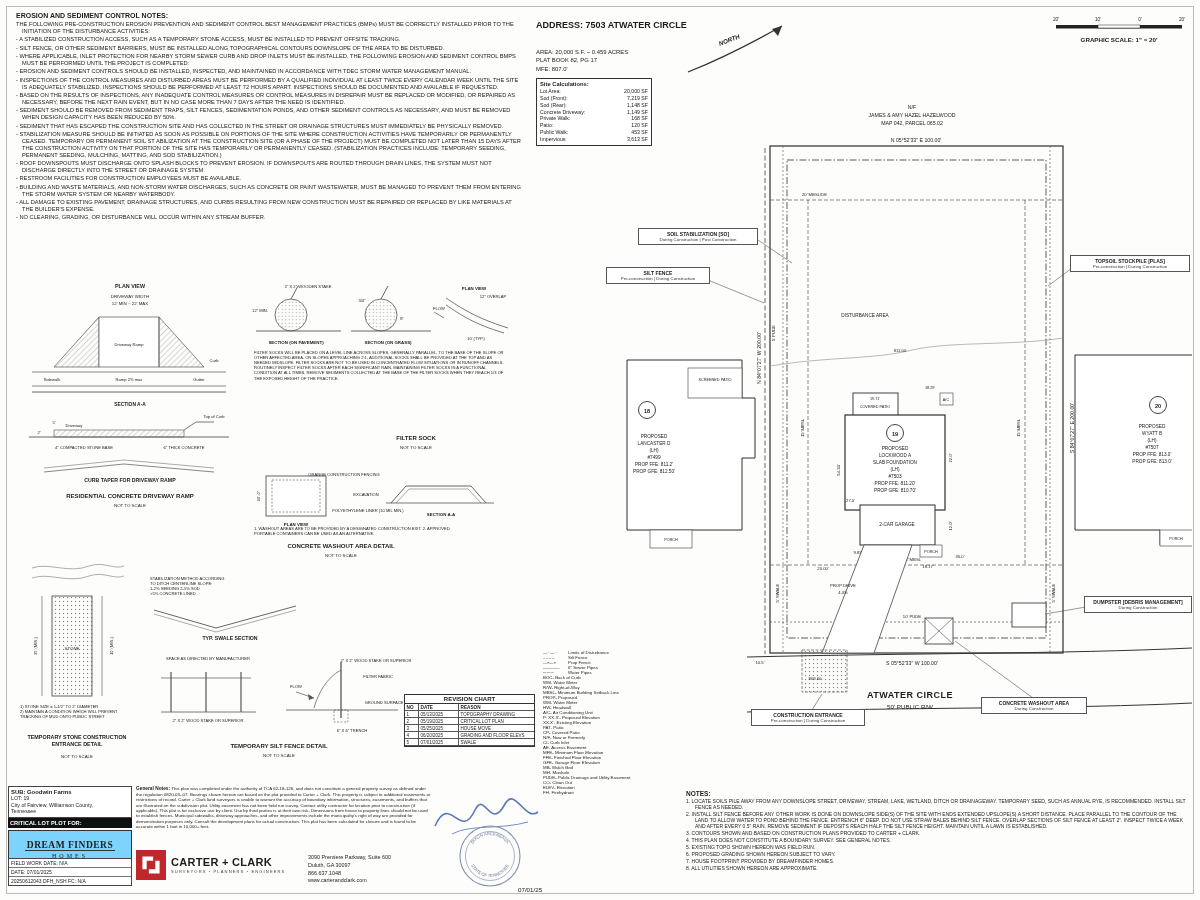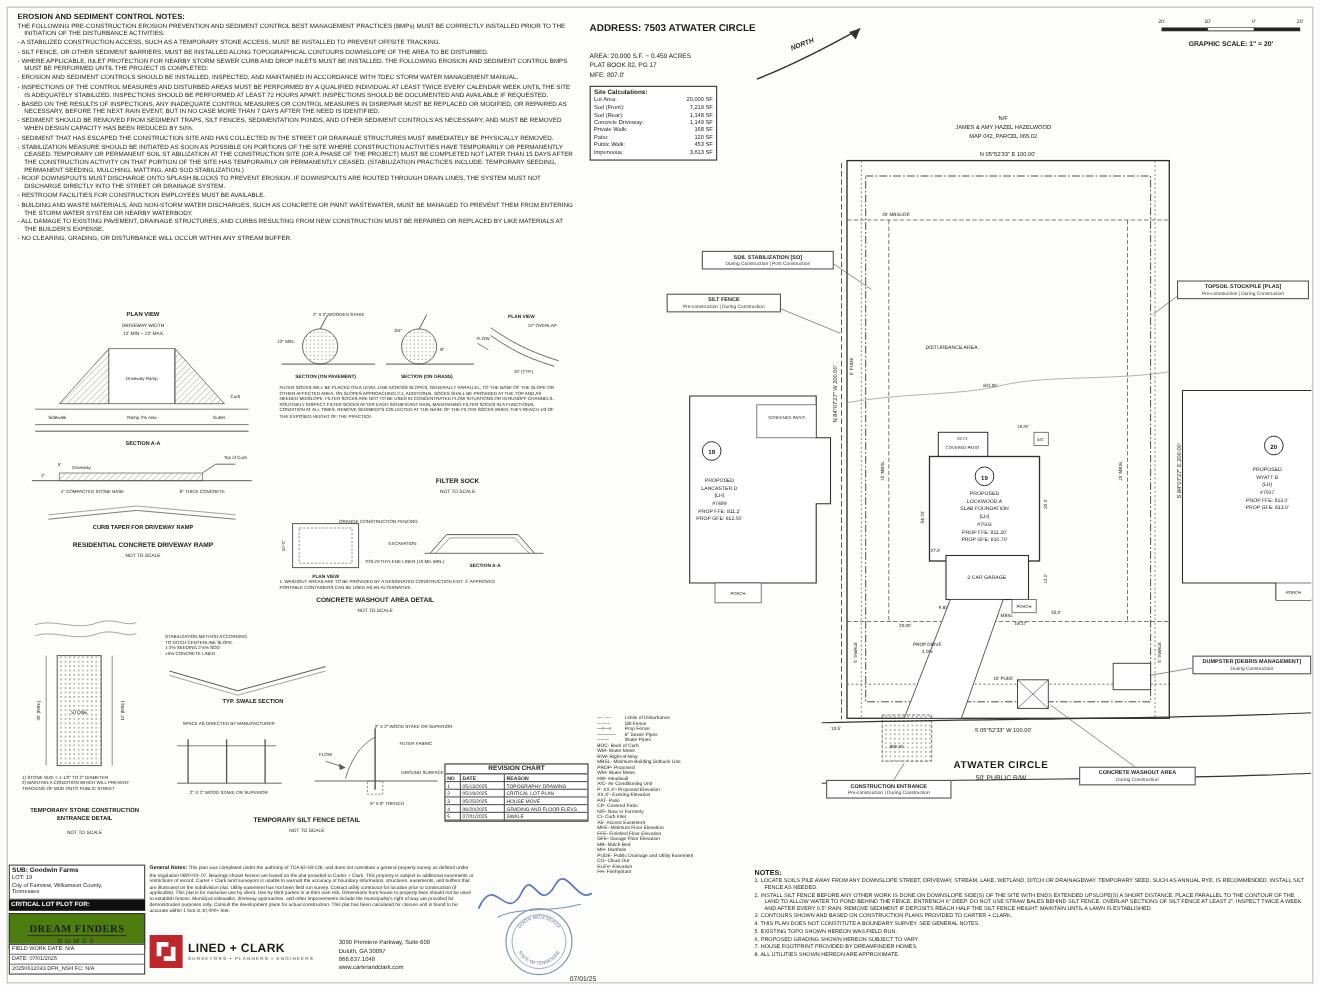--- a/index.html
+++ b/index.html
@@ -50,21 +50,21 @@
   .lg-ab{font-size:4.4px;line-height:1.14;white-space:nowrap;}
   
   .sitenotes{left:686px;top:790px;width:502px;}
   .sn-title{font-size:6.5px;font-weight:bold;margin-bottom:2px;}
   .sn-item{font-size:5px;line-height:1.18;padding-left:9px;text-indent:-9px;margin-bottom:1.1px;}
   
   .subbox{left:8px;top:786px;width:124px;border:1px solid #444;background:#fff;padding:2px 2px;}
   .sub-l1{font-size:5.9px;font-weight:bold;}
   .sub-l2{font-size:5.2px;line-height:1.25;}
   .critbar{left:8px;top:818px;width:124px;background:#101010;color:#fff;font-size:5.7px;font-weight:bold;padding:2px 2px;}
-  .builder{left:8px;top:830px;width:124px;border:1px solid #333;background:#4d7c0f;text-align:center;padding:3px 1px;}
+  .builder{left:8px;top:830px;width:124px;border:1px solid #333;background:#7dd3fc;text-align:center;padding:3px 1px;}
   .bl1{font-family:"Liberation Serif",serif;font-size:9.5px;font-weight:bold;letter-spacing:0.5px;border-bottom:0.5px solid #333;display:inline-block;padding:0 2px;}
   .bl2{font-family:"Liberation Serif",serif;font-size:6px;letter-spacing:3px;margin-top:1px;}
   .meta{left:8px;top:858px;width:124px;border:1px solid #444;background:#fff;}
   .meta div{font-size:5px;padding:1px 2px;border-bottom:0.5px solid #777;white-space:nowrap;overflow:hidden;}
   .meta div:last-child{border-bottom:none;}
   
   .gnotes{left:136px;top:786px;width:296px;font-size:4.4px;line-height:1.22;color:#222;}
   .gnotes .gt{font-weight:bold;font-size:4.8px;}
   .carter{left:136px;top:850px;width:170px;display:flex;align-items:center;gap:5px;}
   .clogo{width:30px;height:30px;background:#c0272d;flex:none;position:relative;}
@@ -616,21 +616,21 @@
   </div>
 
   <div class="abs carter">
     <div class="clogo">
       <svg width="30" height="30" viewBox="0 0 28 28">
         <path d="M6 6 h10 v4 h-6 v8 h-4 z" fill="#fff"></path>
         <path d="M22 22 h-10 v-4 h6 v-8 h4 z" fill="#fff"></path>
       </svg>
     </div>
     <div>
-      <div class="cname">LINED + CLARK</div>
+      <div class="cname">CARTER + CLARK</div>
       <div class="ctag">SURVEYORS • PLANNERS • ENGINEERS</div>
     </div>
   </div>
   <div class="abs contact">
     <div>3090 Premiere Parkway, Suite 600</div>
     <div>Duluth, GA 30097</div>
     <div>866.637.1048</div>
     <div>www.carterandclark.com</div>
   </div>
 

